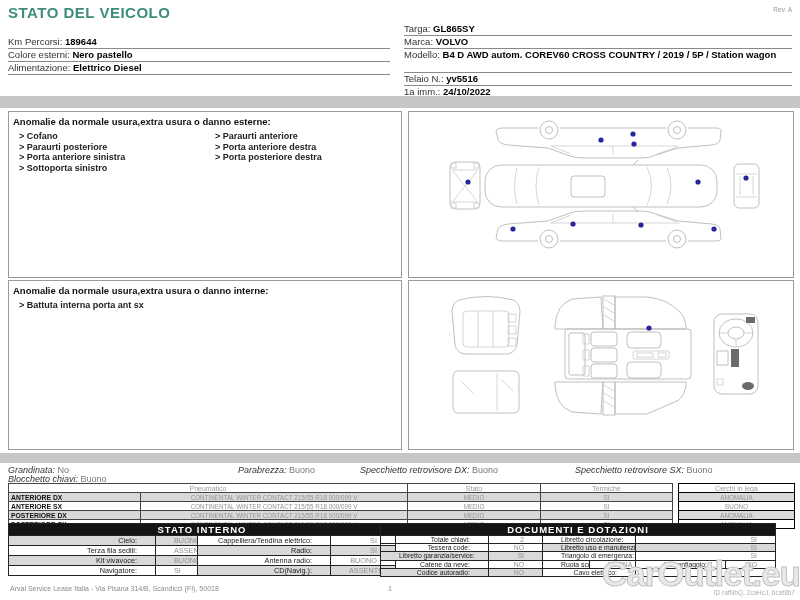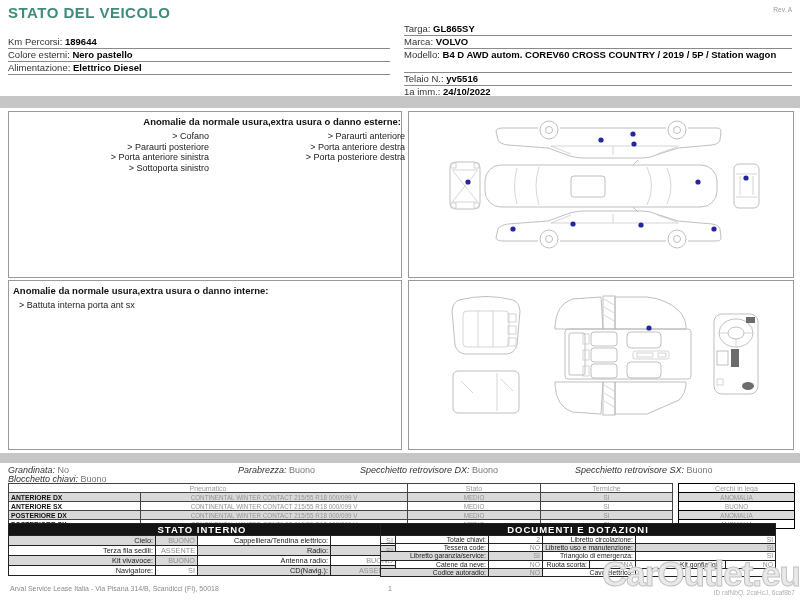--- a/index.html
+++ b/index.html
@@ -15,21 +15,21 @@
   .frow.tall{height:23px;line-height:11px;white-space:normal;}
   .frow .lab{color:#333;}
   .frow .val{color:#000;font-weight:bold;}
 
   .graybar{left:0;width:800px;background:#c6c6c6;}
 
   
   .box{border:1px solid #9a9a9a;background:#fff;}
   .boxtitle{font-size:9.5px;font-weight:bold;color:#111;padding:4px 0 2px 4px;}
   ul.anom{list-style:none;margin:1px 0 0 0;padding:0 0 0 8px;}
-  ul.anom li{font-size:9px;line-height:10.5px;color:#222;}
+  ul.anom li{font-size:9px;line-height:10.5px;color:#222;font-weight:bold;}
   ul.anom li::before{content:">\00a0";color:#222;}
 
   svg .ln{fill:none;stroke:#b8b8b8;stroke-width:0.9;}
   svg .lnt{fill:none;stroke:#c4c4c4;stroke-width:0.7;}
   svg .dk{fill:#6b6b6b;stroke:none;}
   svg .dot{fill:#26269B;stroke:none;}
 
   
   .cond{font-size:9px;white-space:nowrap;}
   .cond .lab{color:#333;font-style:italic;}
@@ -39,21 +39,21 @@
   table{border-collapse:collapse;table-layout:fixed;}
   .tires td,.tires th,.cerchi td,.cerchi th{border:1px solid #444;height:8px;line-height:7px;
       padding:0 2px;overflow:hidden;white-space:nowrap;}
   .tires th,.cerchi th{color:#999;font-weight:normal;font-size:7px;text-align:center;background:#fff;}
   .tires td.pos{font-weight:bold;font-size:6.8px;color:#111;text-align:left;}
   .tires td.gv,.cerchi td.gv{color:#949494;font-size:6.3px;text-align:center;}
   tr.shade td{background:#d9d9d9;}
   .cerchi td,.cerchi th{border-color:#000;}
 
   
-  .btbl td{border:1px solid #222;padding:0 2px;overflow:hidden;white-space:nowrap;}
+  .btbl td{border:1px solid #222;padding:0 18px;overflow:hidden;white-space:nowrap;}
   .btbl .hd{background:#141414;color:#fff;font-weight:bold;text-align:center;
             font-size:9.5px;letter-spacing:1px;height:11px;line-height:11px;}
   .btbl .l{font-size:7.3px;color:#222;text-align:right;}
   .btbl .v{font-size:7.3px;color:#909090;text-align:right;}
   .btbl td.sh{background:#d9d9d9;}
   .si .l,.si .v{height:9px;line-height:9px;}
   .doc .l,.doc .v{height:7.2px;line-height:7px;font-size:6.8px;}
 
   
   .foot{font-size:7px;color:#8a8a8a;white-space:nowrap;}
@@ -102,21 +102,21 @@
       <span class="val">yv5516</span>
     </div>
     <div class="frow">
       <span class="lab">1a imm.:</span>
       <span class="val">24/10/2022</span>
     </div>
   </div>
 
   <div class="abs graybar" style="top:96px;height:12px;"></div>
 
-  <div class="abs box" style="left:8px;top:111px;width:392px;height:165px;text-align:right;">
+  <div class="abs box" style="left:8px;top:111px;width:392px;height:165px;">
     <div class="boxtitle">Anomalie da normale usura,extra usura o danno esterne:</div>
     <ul class="anom abs" style="left:2px;top:18px;width:190px;">
       <li>Cofano</li>
       <li>Paraurti posteriore</li>
       <li>Porta anteriore sinistra</li>
       <li>Sottoporta sinistro</li>
     </ul>
     <ul class="anom abs" style="left:198px;top:18px;width:190px;">
       <li>Paraurti anteriore</li>
       <li>Porta anteriore destra</li>

